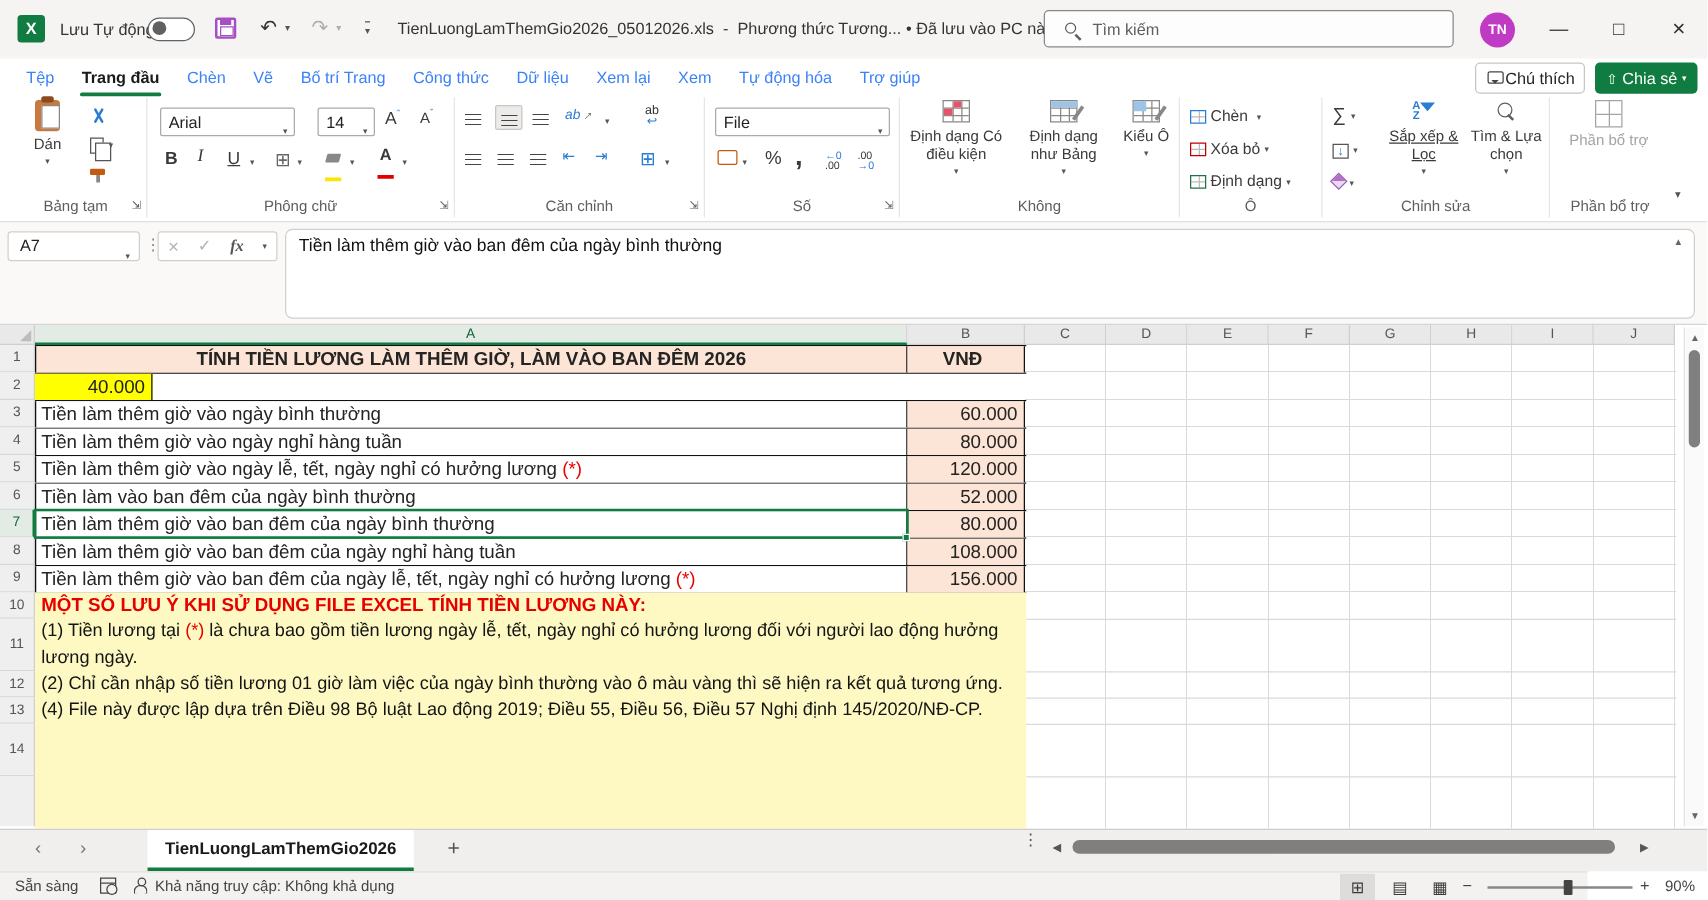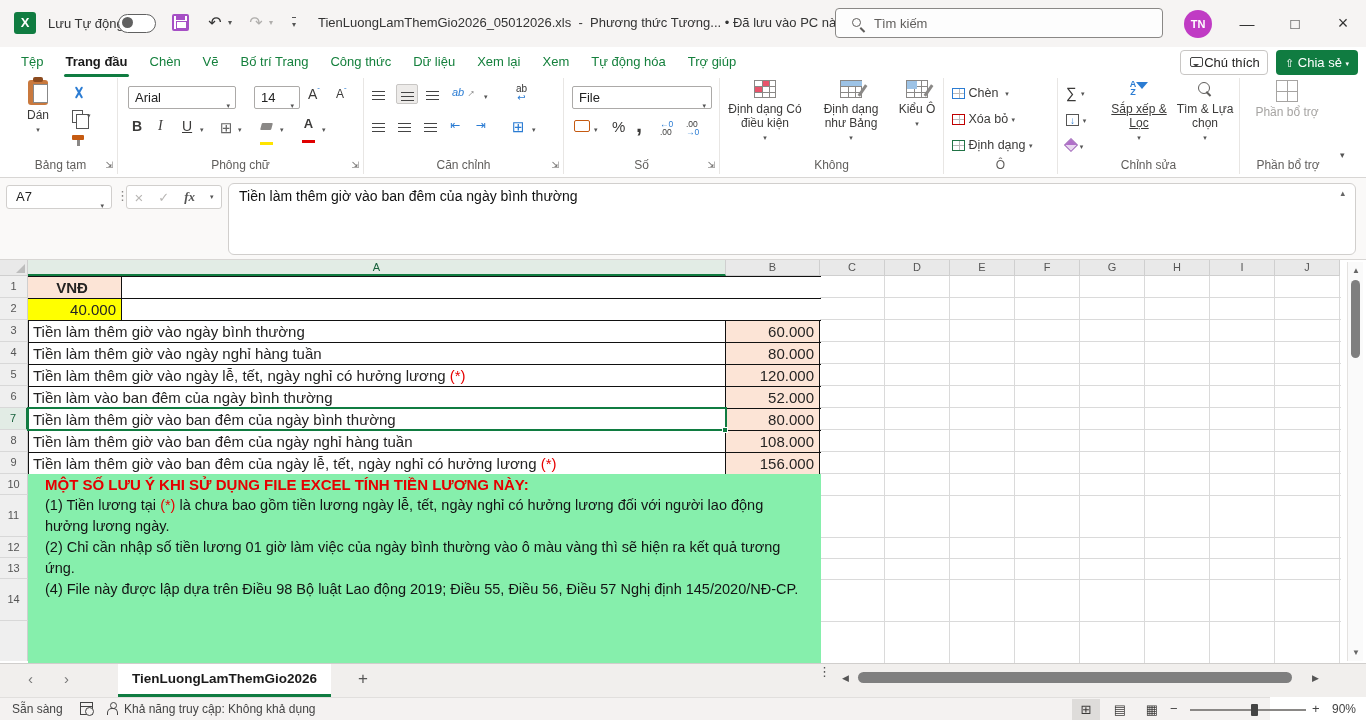--- a/index.html
+++ b/index.html
@@ -25,21 +25,21 @@
   .mag { position:absolute; width:9px; height:9px; border:1.6px solid #605E5C; border-radius:50%; }
   .mag::after { content:""; position:absolute; left:8px; top:8px; width:6px; height:1.6px; background:#605E5C; transform:rotate(45deg); transform-origin:0 0; }
   .search-box .mag { left:16px; top:9px; }
   .search-ph { position:absolute; left:38px; top:7px; color:#605E5C; }
   .avatar { left:1184px; top:10px; width:28px; height:28px; border-radius:50%; background:#C03BC4; color:#fff; font-size:11px; font-weight:bold; text-align:center; line-height:28px; }
   .winctl { top:0; width:46px; height:47px; text-align:center; line-height:47px; font-size:15px; color:#333; }
 
   
   .tabrow { left:0; top:47px; width:1366px; height:31px; background:#FFFFFF; }
   .tabs { position:absolute; left:10px; top:0; display:flex; height:31px; }
-  .tab { padding:0 11px; line-height:29px; color:#15803d; font-size:13px; position:relative; white-space:nowrap; }
+  .tab { padding:0 11px; line-height:29px; color:#3b82f6; font-size:13px; position:relative; white-space:nowrap; }
   .tab.active { font-weight:bold; color:#1A1A1A; }
   .tab.active::after { content:""; position:absolute; left:10px; right:10px; bottom:1px; height:3px; background:#107C41; border-radius:2px; }
   .comments-btn { left:1180px; top:3px; width:88px; height:25px; border:1px solid #C8C6C4; border-radius:4px; background:#fff; line-height:23px; text-align:center; color:#252423; }
   .bubble { position:absolute; left:9px; top:6px; width:13px; height:10px; border:1.4px solid #444; border-radius:2px; }
   .bubble::after { content:""; position:absolute; left:2px; bottom:-4px; border:3px solid transparent; border-top-color:#444; }
   .comments-btn span.lbl { margin-left:16px; }
   .share-btn { left:1276px; top:3px; width:82px; height:25px; border-radius:4px; background:#107C41; color:#fff; line-height:25px; text-align:center; }
 
   
   .ribbon { left:0; top:78px; width:1366px; height:100px; background:#fff; border-bottom:1px solid #D8D6D4; }
@@ -122,21 +122,21 @@
   .sheettable { position:absolute; left:28px; top:16px; width:793px; border-top:1px solid #111; }
   .trow { display:flex; height:22px; border-bottom:1px solid #111; }
   .tc-label { width:698px; border-left:1px solid #111; border-right:1px solid #111; background:#fff; font-size:15px; line-height:21px; padding-left:4px; white-space:nowrap; overflow:hidden; }
   .tc-val { width:94px; border-right:1px solid #111; background:#FCE4D6; font-size:15px; line-height:21px; text-align:right; padding-right:5px; }
   .trow.titlerow .tc-label { background:#FCE4D6; text-align:center; font-weight:bold; padding-left:0; }
   .trow.titlerow .tc-val { text-align:center; font-weight:bold; }
   .val-yellow { background:#FFFF00 !important; }
   .red { color:#E60000; }
   .selbox { position:absolute; left:27px; top:147px; width:700px; height:24px; border:2px solid #107C41; pointer-events:none; }
   .handle { position:absolute; left:722px; top:167px; width:6px; height:6px; background:#107C41; border:1px solid #fff; }
-  .notes { position:absolute; left:28px; top:214px; width:793px; height:189px; background:#86efac; padding:0 17px; font-size:14.5px; line-height:21px; color:#141414; overflow:hidden; }
+  .notes { position:absolute; left:28px; top:214px; width:793px; height:189px; background:#fef9c3; padding:0 5px; font-size:14.5px; line-height:21px; color:#141414; overflow:hidden; }
   .notes .heading { color:#E60000; font-weight:bold; font-size:15px; }
   .vscroll { position:absolute; left:1347px; top:2px; width:16px; height:399px; background:#FAFAFA; border-left:1px solid #E4E2E0; }
   .vscroll .up { position:absolute; left:4px; top:4px; font-size:8px; color:#666; }
   .vscroll .down { position:absolute; left:4px; bottom:4px; font-size:8px; color:#666; }
   .vthumb { position:absolute; left:3px; top:18px; width:9px; height:78px; background:#7F7F7F; border-radius:5px; }
 
   
   .sheetbar { left:0; top:663px; width:1366px; height:34px; background:#F1EFED; border-top:1px solid #D0CECC; }
   .nav { position:absolute; top:6px; font-size:15px; color:#777; }
   .stab { position:absolute; left:118px; top:0; height:33px; background:#fff; padding:0 14px; line-height:30px; font-weight:bold; color:#1A1A1A; font-size:13.5px; }
@@ -396,20 +396,21 @@
       <div class="hlines19"></div>
       <div class="hline" style="top:219px;"></div>
       <div class="hline" style="top:261px;"></div>
       <div class="hline" style="top:282px;"></div>
       <div class="hline" style="top:303px;"></div>
       <div class="hline" style="top:345px;"></div>
     </div>
 
     <div class="sheettable">
       <div class="trow titlerow">
+        <div class="tc-label">TÍNH TIỀN LƯƠNG LÀM THÊM GIỜ, LÀM VÀO BAN ĐÊM 2026</div>
         <div class="tc-val">VNĐ</div>
       </div>
       <div class="trow">
         <div class="tc-val val-yellow">40.000</div>
       </div>
       <div class="trow">
         <div class="tc-label"><span>Tiền làm thêm giờ vào ngày bình thường</span><span class="red"></span></div>
         <div class="tc-val">60.000</div>
       </div>
       <div class="trow">

